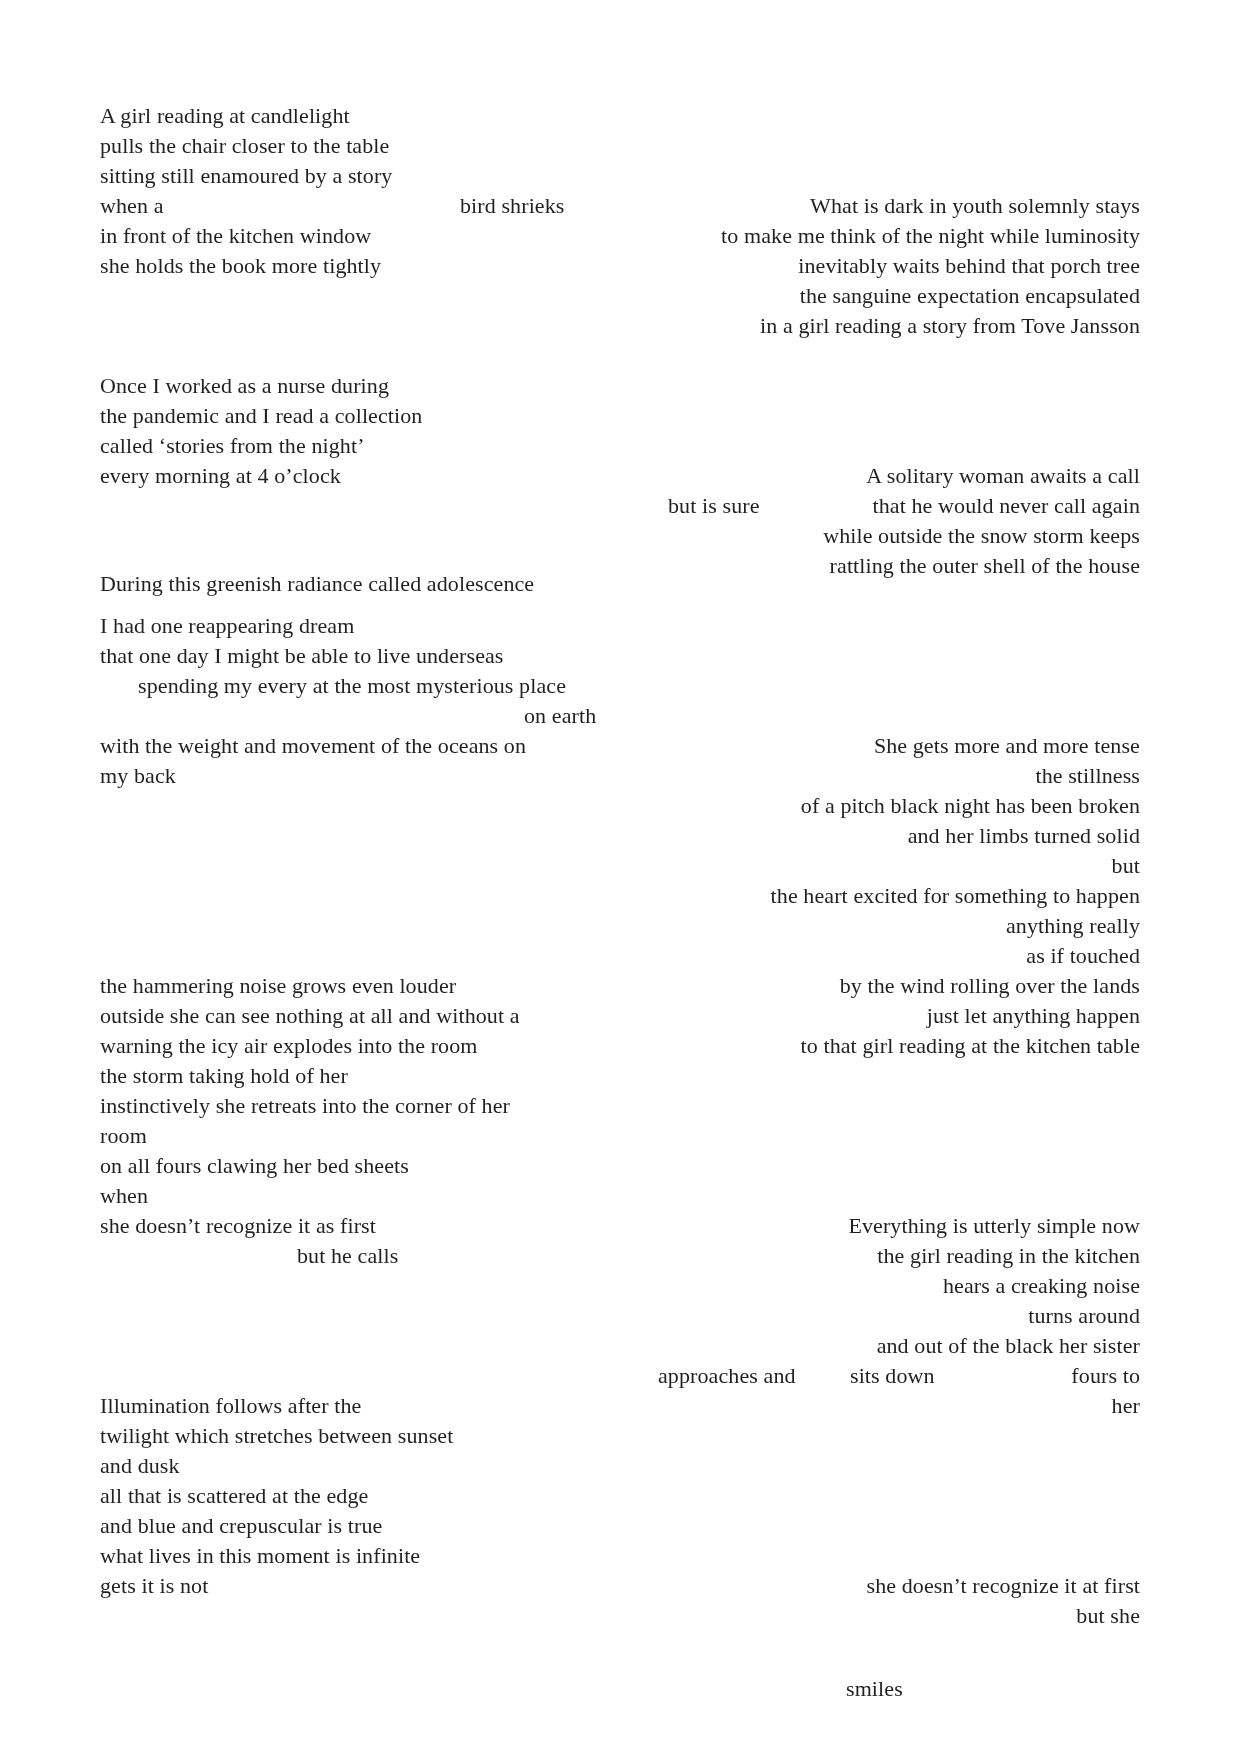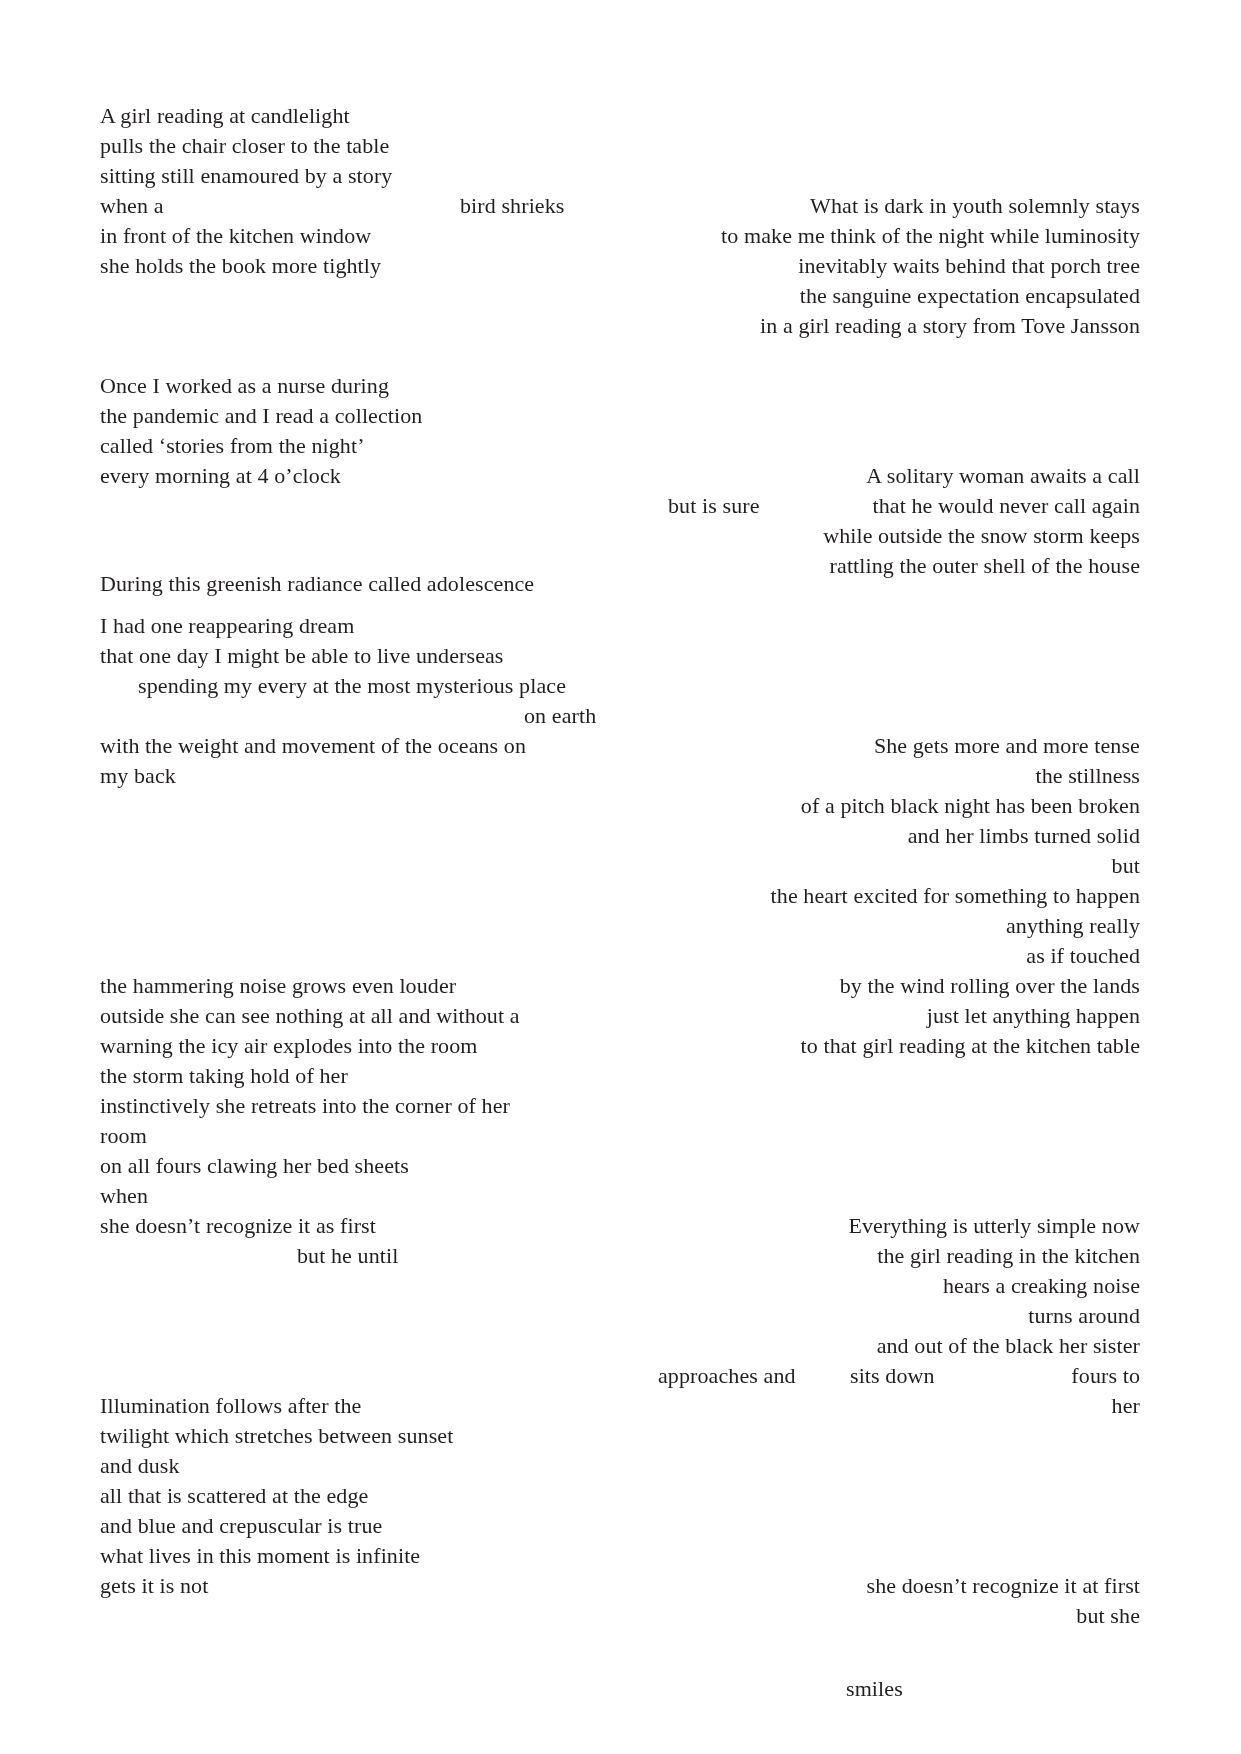--- a/index.html
+++ b/index.html
@@ -55,21 +55,21 @@
     <div class="line left-col" style="top: 761px; left: 100px;">my back</div>
     <div class="line left-col" style="top: 971px; left: 100px;">the hammering noise grows even louder</div>
     <div class="line left-col" style="top: 1001px; left: 100px;">outside she can see nothing at all and without a</div>
     <div class="line left-col" style="top: 1031px; left: 100px;">warning the icy air explodes into the room</div>
     <div class="line left-col" style="top: 1061px; left: 100px;">the storm taking hold of her</div>
     <div class="line left-col" style="top: 1091px; left: 100px;">instinctively she retreats into the corner of her</div>
     <div class="line left-col" style="top: 1121px; left: 100px;">room</div>
     <div class="line left-col" style="top: 1151px; left: 100px;">on all fours clawing her bed sheets</div>
     <div class="line left-col" style="top: 1181px; left: 100px;">when</div>
     <div class="line left-col" style="top: 1211px; left: 100px;">she doesn’t recognize it as first</div>
-    <div class="line left-col" style="top: 1241px; left: 297px;">but he until</div>
+    <div class="line left-col" style="top: 1241px; left: 297px;">but he calls</div>
     <div class="line left-col" style="top: 1391px; left: 100px;">Illumination follows after the</div>
     <div class="line left-col" style="top: 1421px; left: 100px;">twilight which stretches between sunset</div>
     <div class="line left-col" style="top: 1451px; left: 100px;">and dusk</div>
     <div class="line left-col" style="top: 1481px; left: 100px;">all that is scattered at the edge</div>
     <div class="line left-col" style="top: 1511px; left: 100px;">and blue and crepuscular is true</div>
     <div class="line left-col" style="top: 1541px; left: 100px;">what lives in this moment is infinite</div>
     <div class="line left-col" style="top: 1571px; left: 100px;">gets it is not</div>
     <div class="line right" style="top: 191px;">What is dark in youth solemnly stays</div>
     <div class="line right" style="top: 221px;">to make me think of the night while luminosity</div>
     <div class="line right" style="top: 251px;">inevitably waits behind that porch tree</div>

